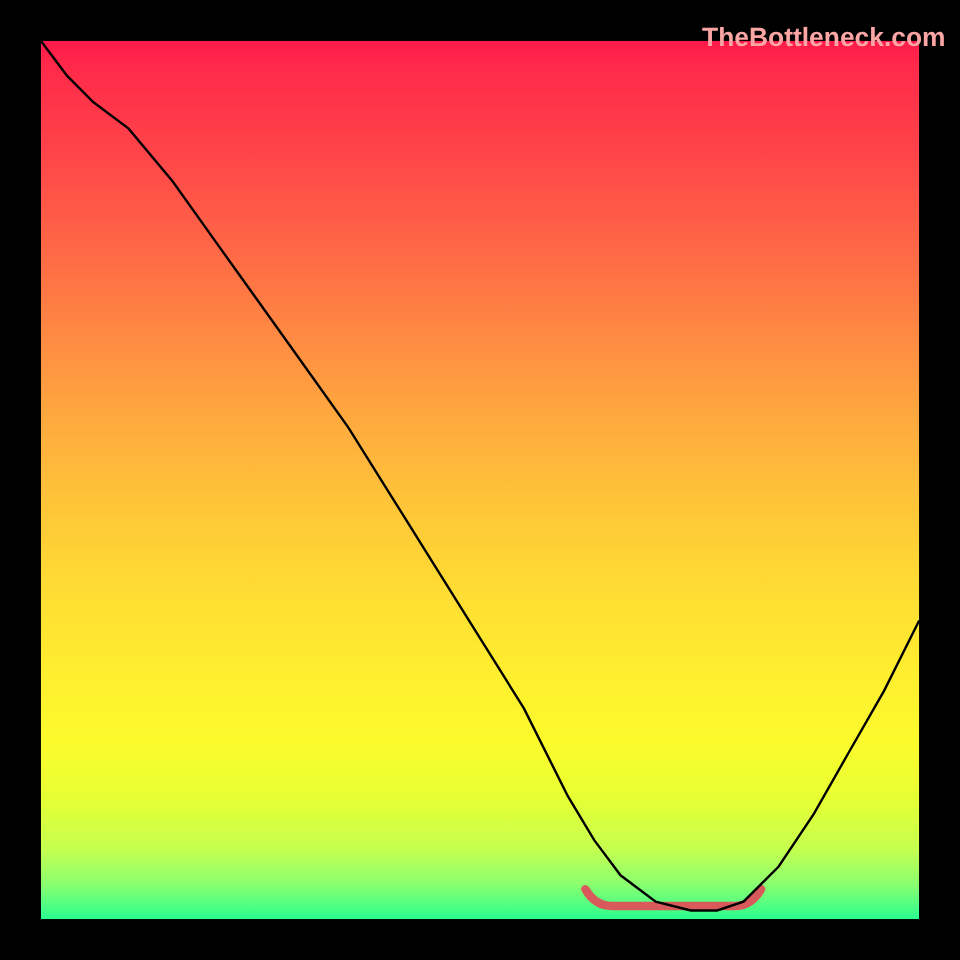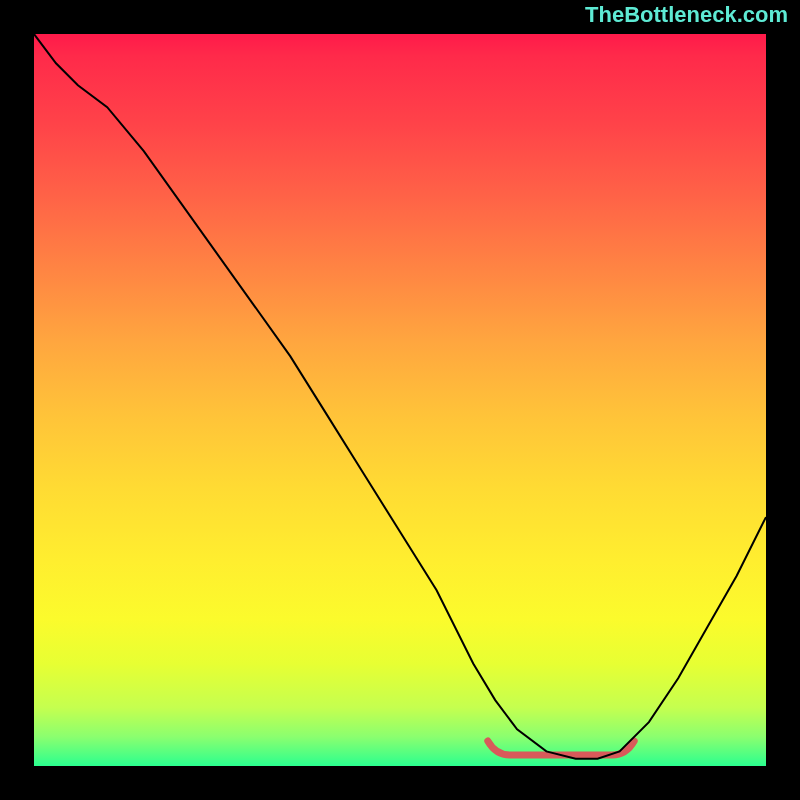--- a/index.html
+++ b/index.html
@@ -6,23 +6,23 @@
   body {
     width: 800px;
     height: 800px;
     background: #000;
     position: relative;
     font-family: Arial, sans-serif;
     overflow: hidden;
   }
   .watermark {
     position: absolute;
-    top: 2px;
+    top: 18px;
     right: 12px;
-    color: #5eead4;
+    color: #fca5a5;
     font-size: 22px;
     font-weight: bold;
     z-index: 10;
   }
   .plot-area {
     position: absolute;
     left: 34px;
     top: 34px;
     width: 732px;
     height: 732px;

